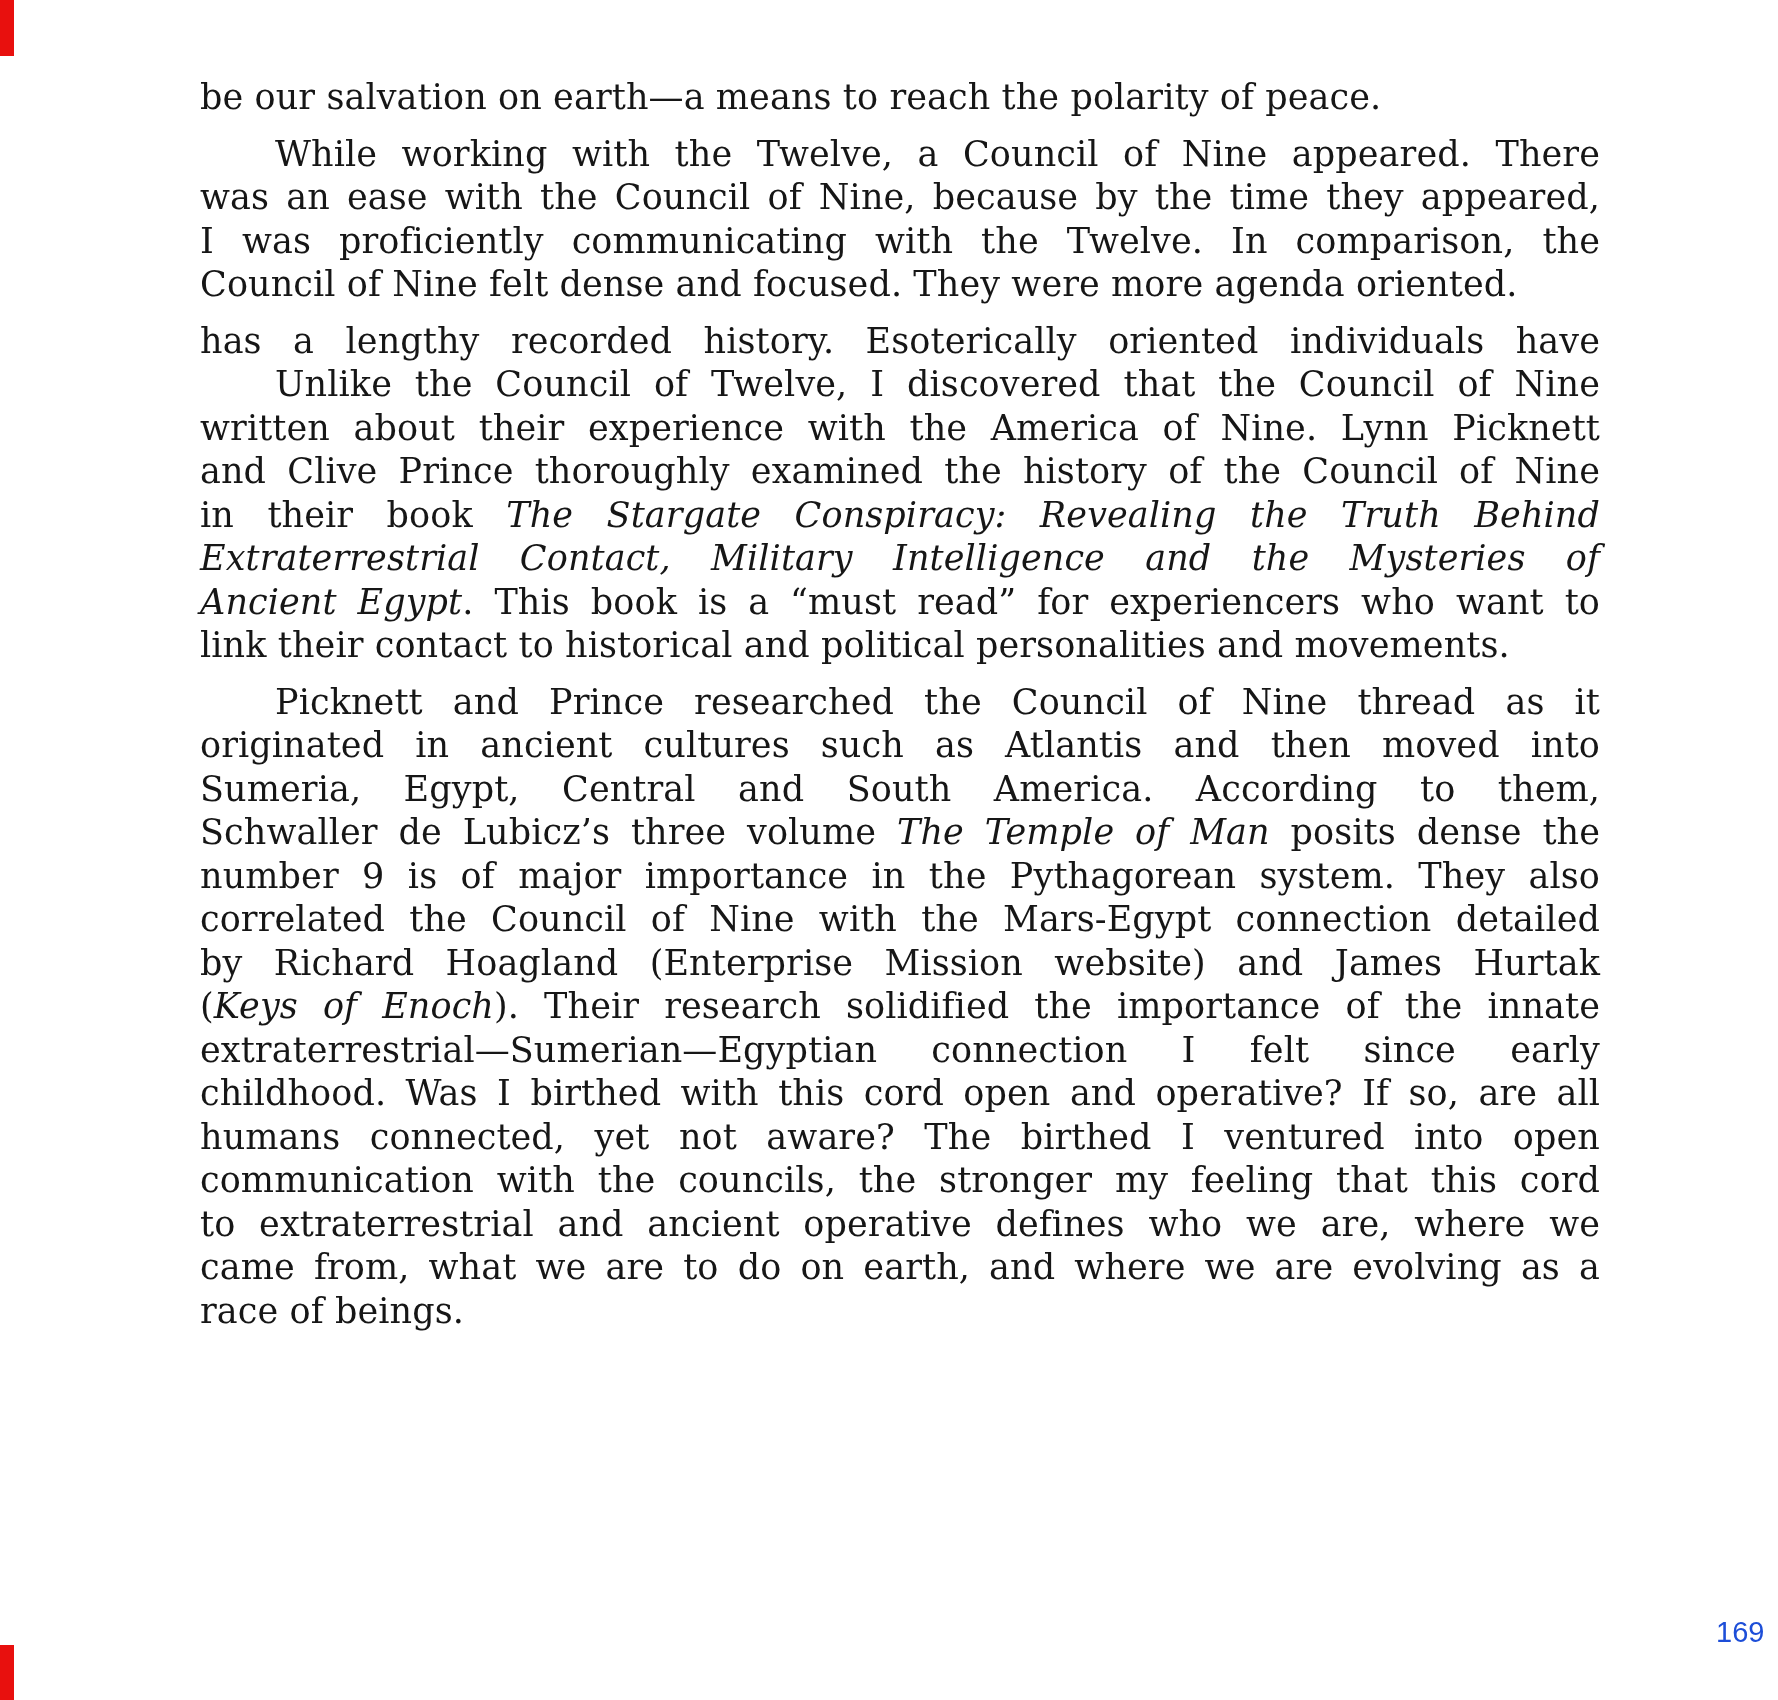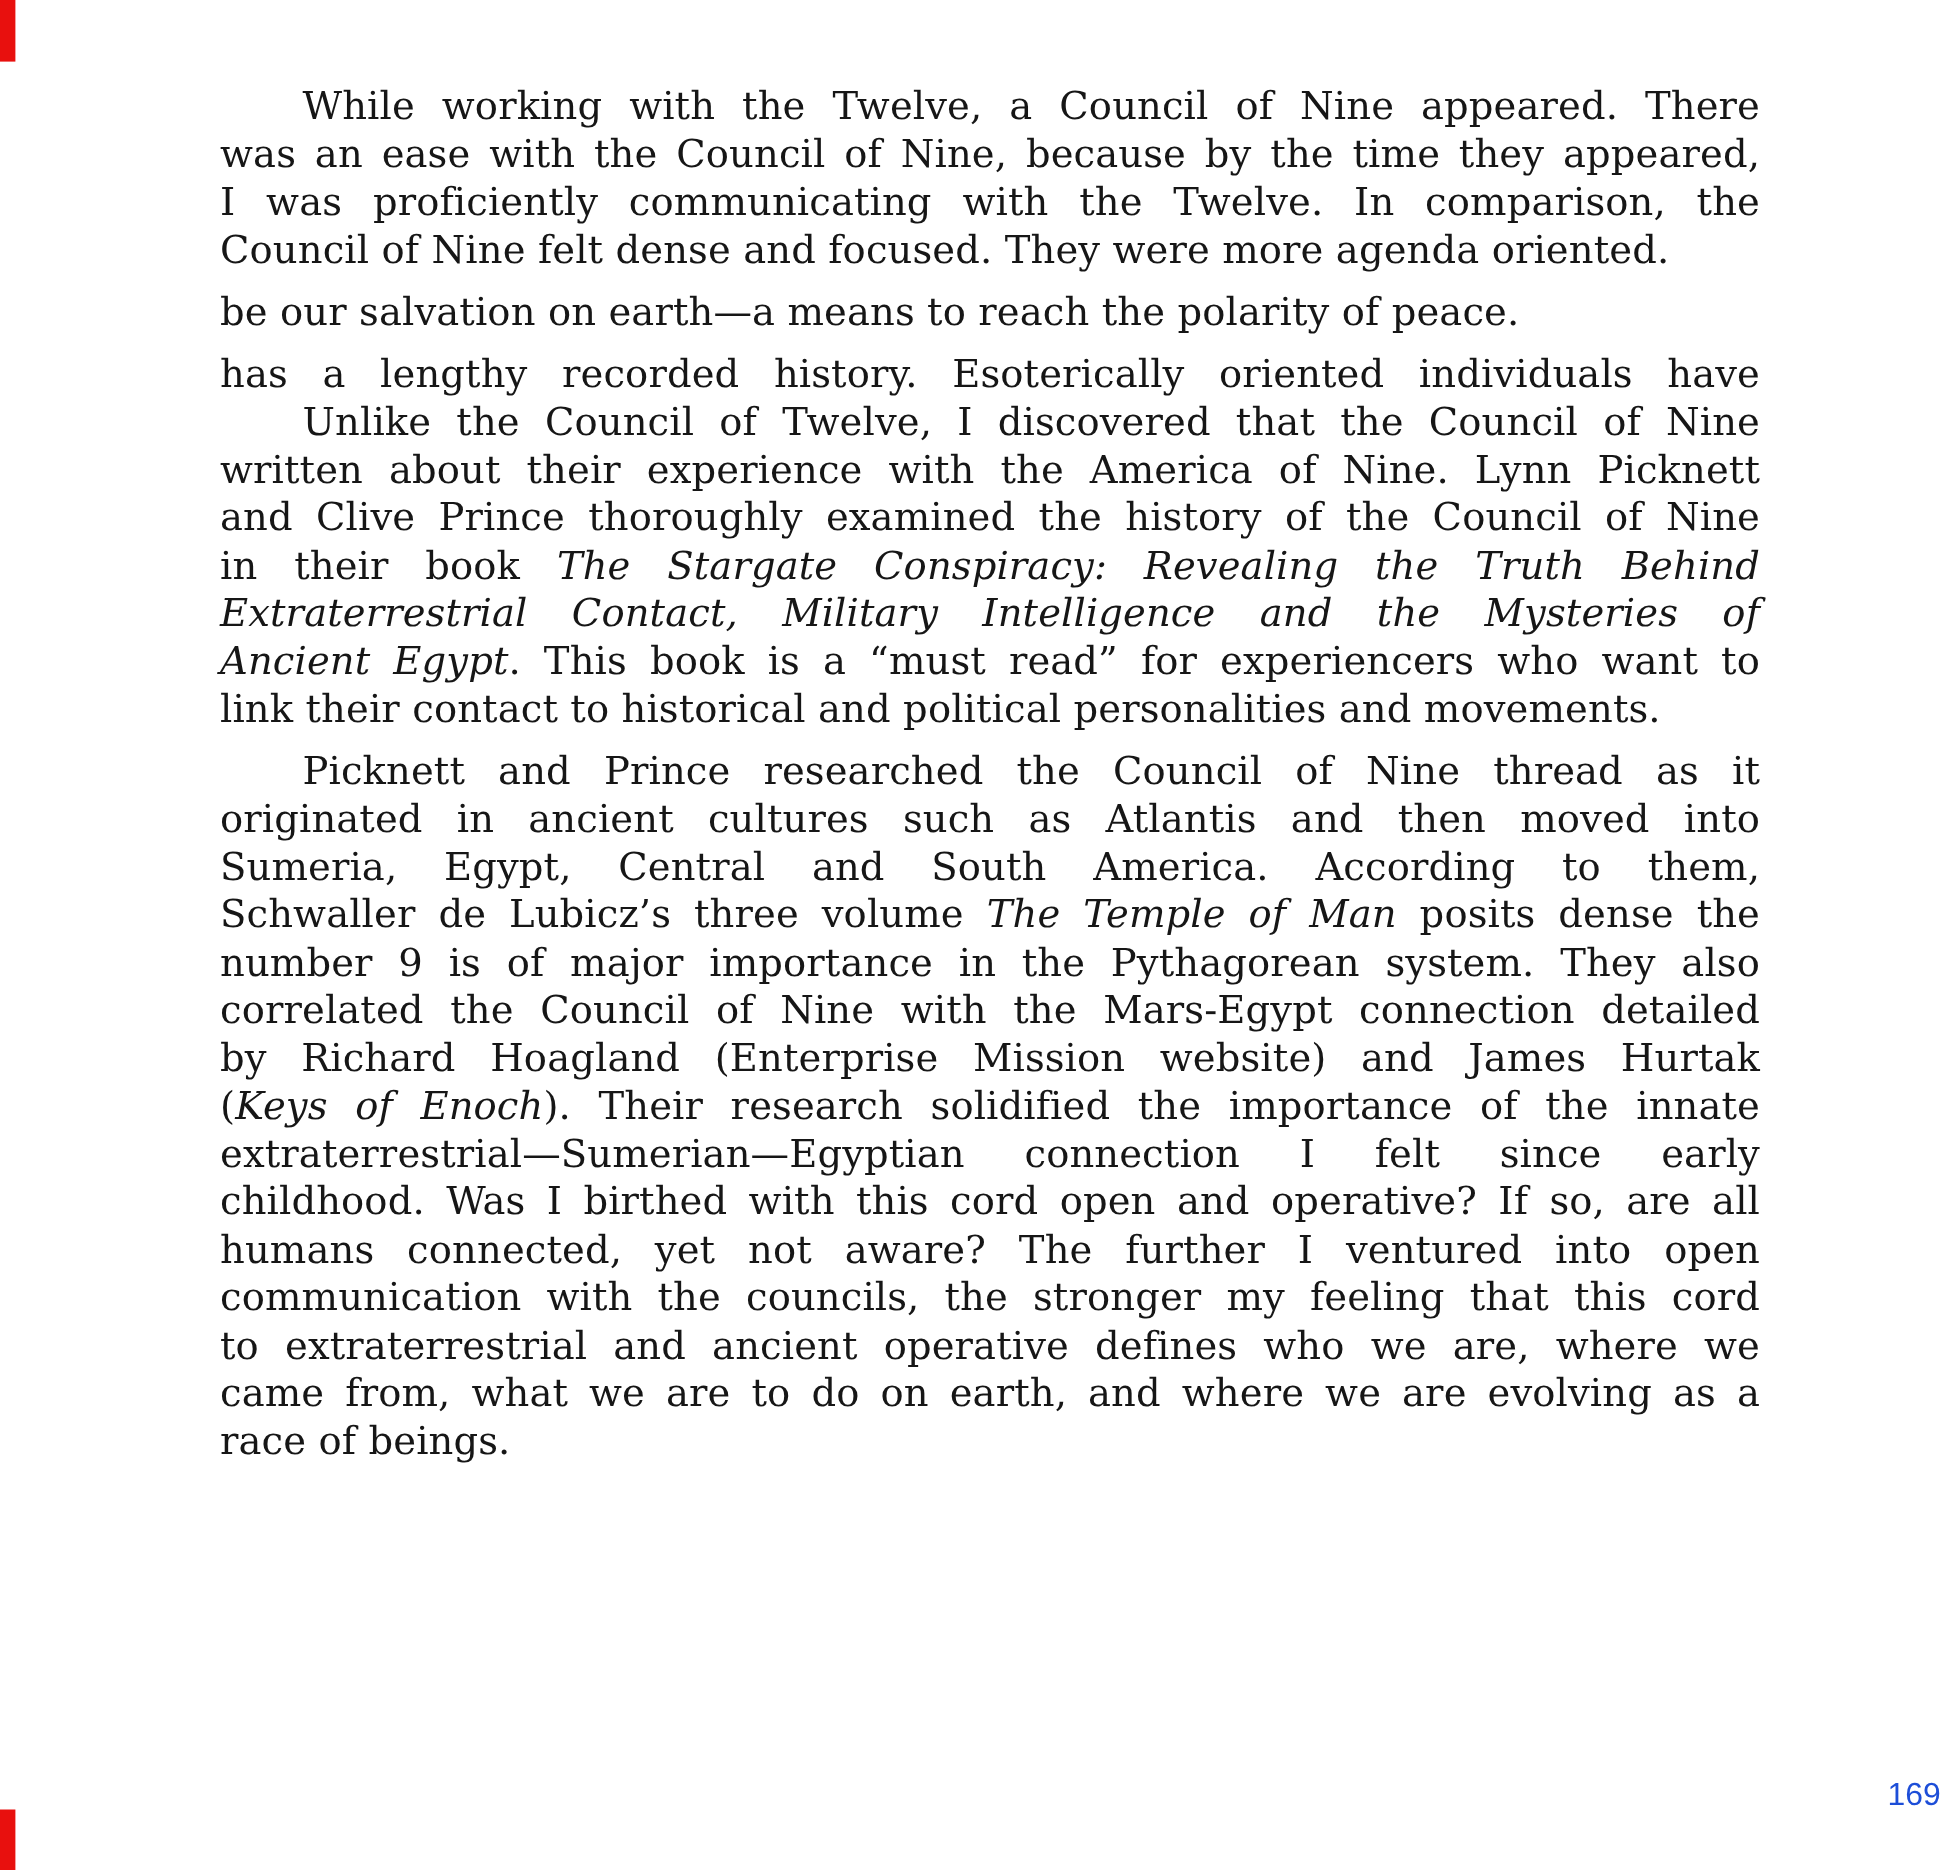--- a/index.html
+++ b/index.html
@@ -60,27 +60,27 @@
   }
 </style>
 </head>
 <body style="background: rgb(255, 255, 255);">
 
 <div class="scan-page">
   <div class="red-marker top" style="background: rgb(232, 16, 14);"></div>
   <div class="red-marker bottom" style="background: rgb(232, 16, 14);"></div>
   <main class="text-block" id="text-block" style="color: rgb(22, 22, 22);">
       <div class="paragraph">
+        <div class="line para-last"><span class="seg">be our salvation on earth—a means to reach the polarity of peace.</span></div>
+      </div>
+      <div class="paragraph">
         <div class="line indent"><span class="seg">While working with the Twelve, a Council of Nine appeared. There</span></div>
         <div class="line"><span class="seg">was an ease with the Council of Nine, because by the time they appeared,</span></div>
         <div class="line"><span class="seg">I was proficiently communicating with the Twelve. In comparison, the</span></div>
         <div class="line para-last"><span class="seg">Council of Nine felt dense and focused. They were more agenda oriented.</span></div>
-      </div>
-      <div class="paragraph">
-        <div class="line para-last"><span class="seg">be our salvation on earth—a means to reach the polarity of peace.</span></div>
       </div>
       <div class="paragraph">
         <div class="line"><span class="seg">has a lengthy recorded history. Esoterically oriented individuals have</span></div>
         <div class="line indent"><span class="seg">Unlike the Council of Twelve, I discovered that the Council of Nine</span></div>
         <div class="line"><span class="seg">written about their experience with the America of Nine. Lynn Picknett</span></div>
         <div class="line"><span class="seg">and Clive Prince thoroughly examined the history of the Council of Nine</span></div>
         <div class="line"><span class="seg">in their book </span><span class="seg italic">The Stargate Conspiracy: Revealing the Truth Behind</span></div>
         <div class="line"><span class="seg italic">Extraterrestrial Contact, Military Intelligence and the Mysteries of</span></div>
         <div class="line"><span class="seg italic">Ancient Egypt</span><span class="seg">. This book is a “must read” for experiencers who want to</span></div>
         <div class="line para-last"><span class="seg">link their contact to historical and political personalities and movements.</span></div>
@@ -89,21 +89,21 @@
         <div class="line indent"><span class="seg">Picknett and Prince researched the Council of Nine thread as it</span></div>
         <div class="line"><span class="seg">originated in ancient cultures such as Atlantis and then moved into</span></div>
         <div class="line"><span class="seg">Sumeria, Egypt, Central and South America. According to them,</span></div>
         <div class="line"><span class="seg">Schwaller de Lubicz’s three volume </span><span class="seg italic">The Temple of Man</span><span class="seg"> posits dense the</span></div>
         <div class="line"><span class="seg">number 9 is of major importance in the Pythagorean system. They also</span></div>
         <div class="line"><span class="seg">correlated the Council of Nine with the Mars-Egypt connection detailed</span></div>
         <div class="line"><span class="seg">by Richard Hoagland (Enterprise Mission website) and James Hurtak</span></div>
         <div class="line"><span class="seg">(</span><span class="seg italic">Keys of Enoch</span><span class="seg">). Their research solidified the importance of the innate</span></div>
         <div class="line"><span class="seg">extraterrestrial—Sumerian—Egyptian connection I felt since early</span></div>
         <div class="line"><span class="seg">childhood. Was I birthed with this cord open and operative? If so, are all</span></div>
-        <div class="line"><span class="seg">humans connected, yet not aware? The further I ventured into open</span></div>
+        <div class="line"><span class="seg">humans connected, yet not aware? The birthed I ventured into open</span></div>
         <div class="line"><span class="seg">communication with the councils, the stronger my feeling that this cord</span></div>
         <div class="line"><span class="seg">to extraterrestrial and ancient operative defines who we are, where we</span></div>
         <div class="line"><span class="seg">came from, what we are to do on earth, and where we are evolving as a</span></div>
         <div class="line para-last"><span class="seg">race of beings.</span></div>
       </div>
     </main>
   <div class="page-number">169</div>
 </div>
 
 </body></html>

